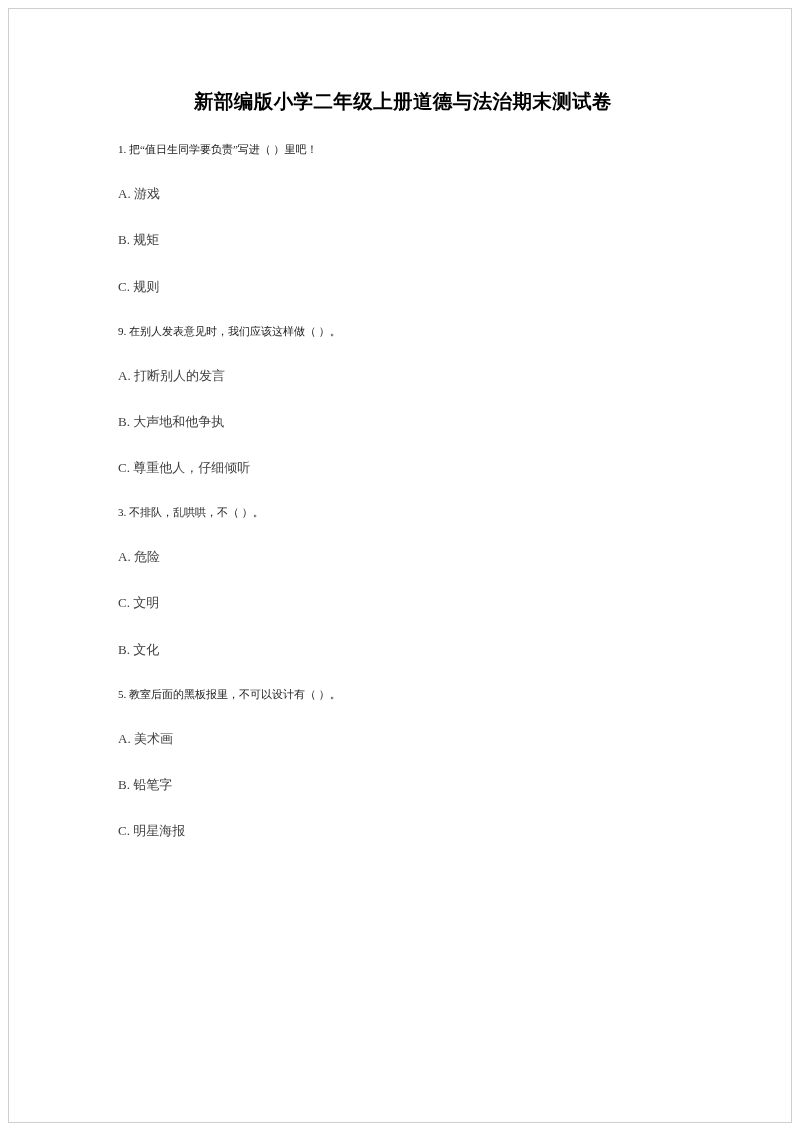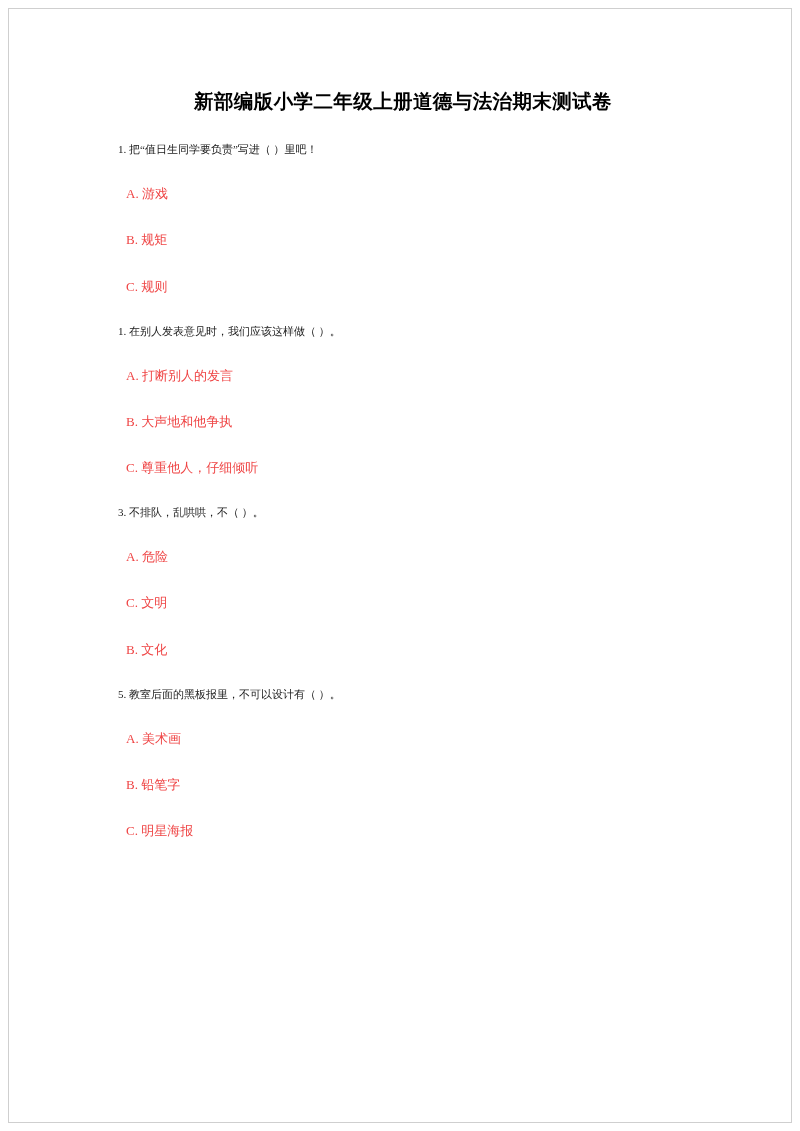--- a/index.html
+++ b/index.html
@@ -52,22 +52,22 @@
     line-height: 1.5;
   }
   .q-stem {
     font-size: 11px;
     color: #1a1a1a;
     margin: 4px 0 26px 0;
     line-height: 1.55;
   }
   .q-option {
     font-size: 13px;
-    color: #ef4444;
-    margin: 0 0 26px 8px;
+    color: #404040;
+    margin: 0 0 26px 0;
     line-height: 1.55;
   }
   .q-block:last-child .q-option:last-child {
     margin-bottom: 0;
   }
 </style>
 </head>
 <body>
 
 <div class="page">
@@ -79,21 +79,21 @@
 
 
     <div class="q-block">
       <p class="q-stem">1. 把“值日生同学要负责”写进（        ）里吧！</p>
       <p class="q-option">A. 游戏</p>
       <p class="q-option">B. 规矩</p>
       <p class="q-option">C. 规则</p>
     </div>
 
     <div class="q-block">
-      <p class="q-stem">1. 在别人发表意见时，我们应该这样做（      ）。</p>
+      <p class="q-stem">9. 在别人发表意见时，我们应该这样做（      ）。</p>
       <p class="q-option">A. 打断别人的发言</p>
       <p class="q-option">B. 大声地和他争执</p>
       <p class="q-option">C. 尊重他人，仔细倾听</p>
     </div>
 
 
     <div class="q-block">
       <p class="q-stem">3. 不排队，乱哄哄，不（      ）。</p>
       <p class="q-option">A. 危险</p>
       <p class="q-option">C. 文明</p>

